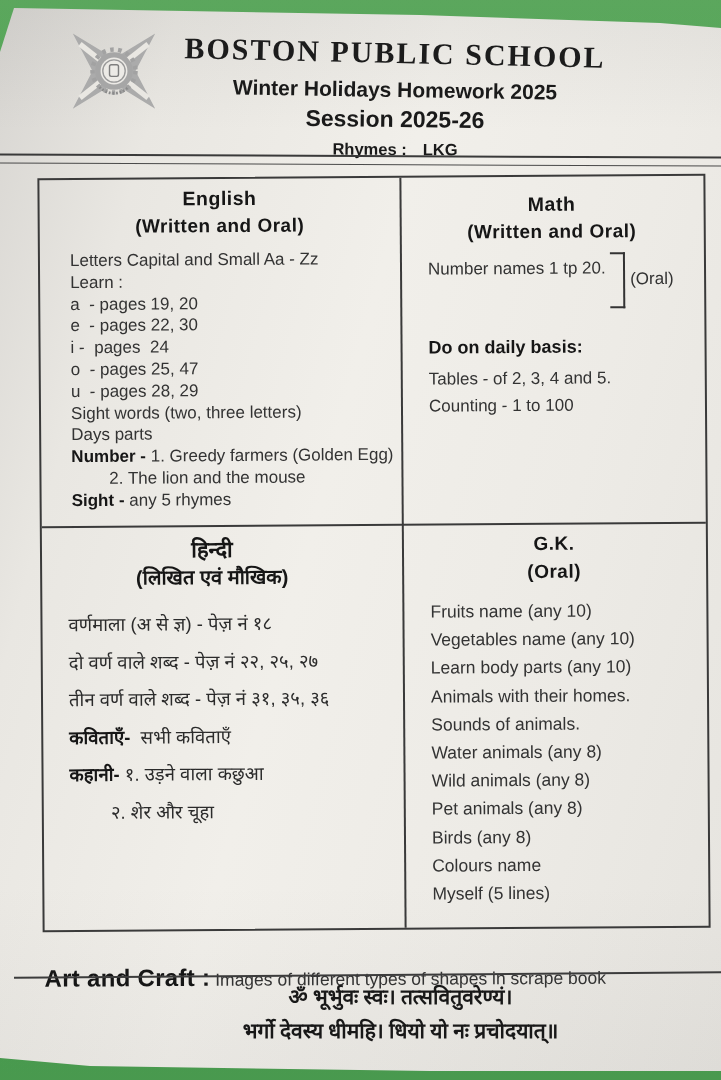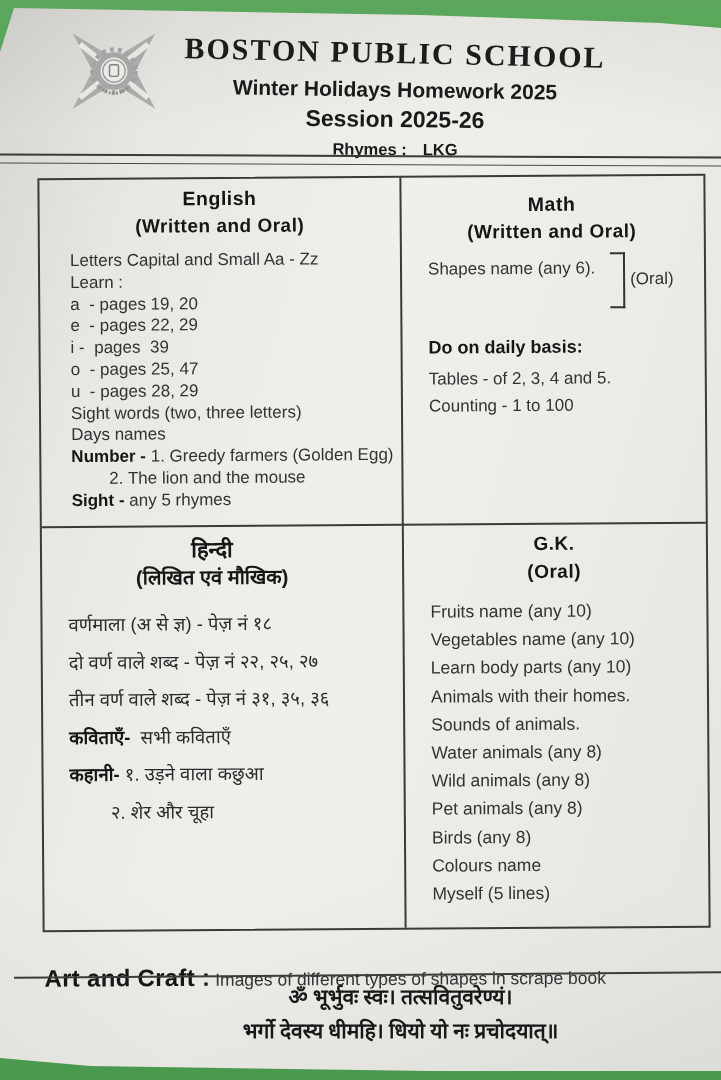--- a/index.html
+++ b/index.html
@@ -100,35 +100,35 @@
   <div class="abs hw-table">
     <div class="vline"></div>
     <div class="hline"></div>
 
     <div class="abs ctr b cell-title-en">English</div>
     <div class="abs ctr b cell-sub-en">(Written and Oral)</div>
     <div class="abs en-lines">
       <div class="pre"><span class="b"></span><span>Letters Capital and Small Aa - Zz</span></div>
       <div class="pre"><span class="b"></span><span>Learn :</span></div>
       <div class="pre"><span class="b"></span><span>a  - pages 19, 20</span></div>
-      <div class="pre"><span class="b"></span><span>e  - pages 22, 29</span></div>
-      <div class="pre"><span class="b"></span><span>i -  pages  39</span></div>
+      <div class="pre"><span class="b"></span><span>e  - pages 22, 30</span></div>
+      <div class="pre"><span class="b"></span><span>i -  pages  24</span></div>
       <div class="pre"><span class="b"></span><span>o  - pages 25, 47</span></div>
       <div class="pre"><span class="b"></span><span>u  - pages 28, 29</span></div>
       <div class="pre"><span class="b"></span><span>Sight words (two, three letters)</span></div>
-      <div class="pre"><span class="b"></span><span>Days names</span></div>
+      <div class="pre"><span class="b"></span><span>Days parts</span></div>
       <div class="pre"><span class="b">Number - </span><span>1. Greedy farmers (Golden Egg)</span></div>
       <div class="pre"><span class="b"></span><span>        2. The lion and the mouse</span></div>
       <div class="pre"><span class="b">Sight - </span><span>any 5 rhymes</span></div>
     </div>
 
     <div class="abs ctr b cell-title-ma">Math</div>
     <div class="abs ctr b cell-sub-ma">(Written and Oral)</div>
     <div class="abs ma-group">
-      <div>Shapes name (any 6).</div>
+      <div>Number names 1 tp 20.</div>
     </div>
     <div class="abs ma-bracket"></div>
     <div class="abs ma-oral">(Oral)</div>
     <div class="abs b ma-daily-h">Do on daily basis:</div>
     <div class="abs ma-daily">
       <div>Tables - of 2, 3, 4 and 5.</div>
       <div>Counting - 1 to 100</div>
     </div>
 
     <div class="abs ctr b cell-title-hi">हिन्दी</div>

